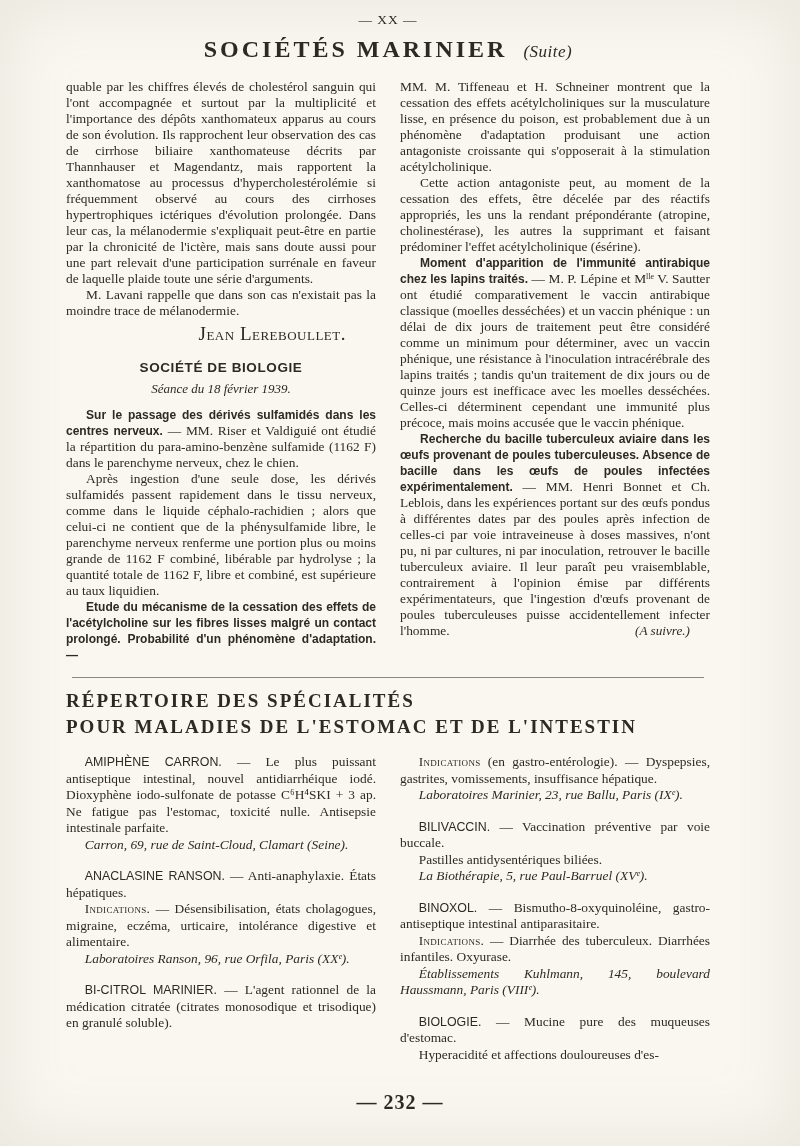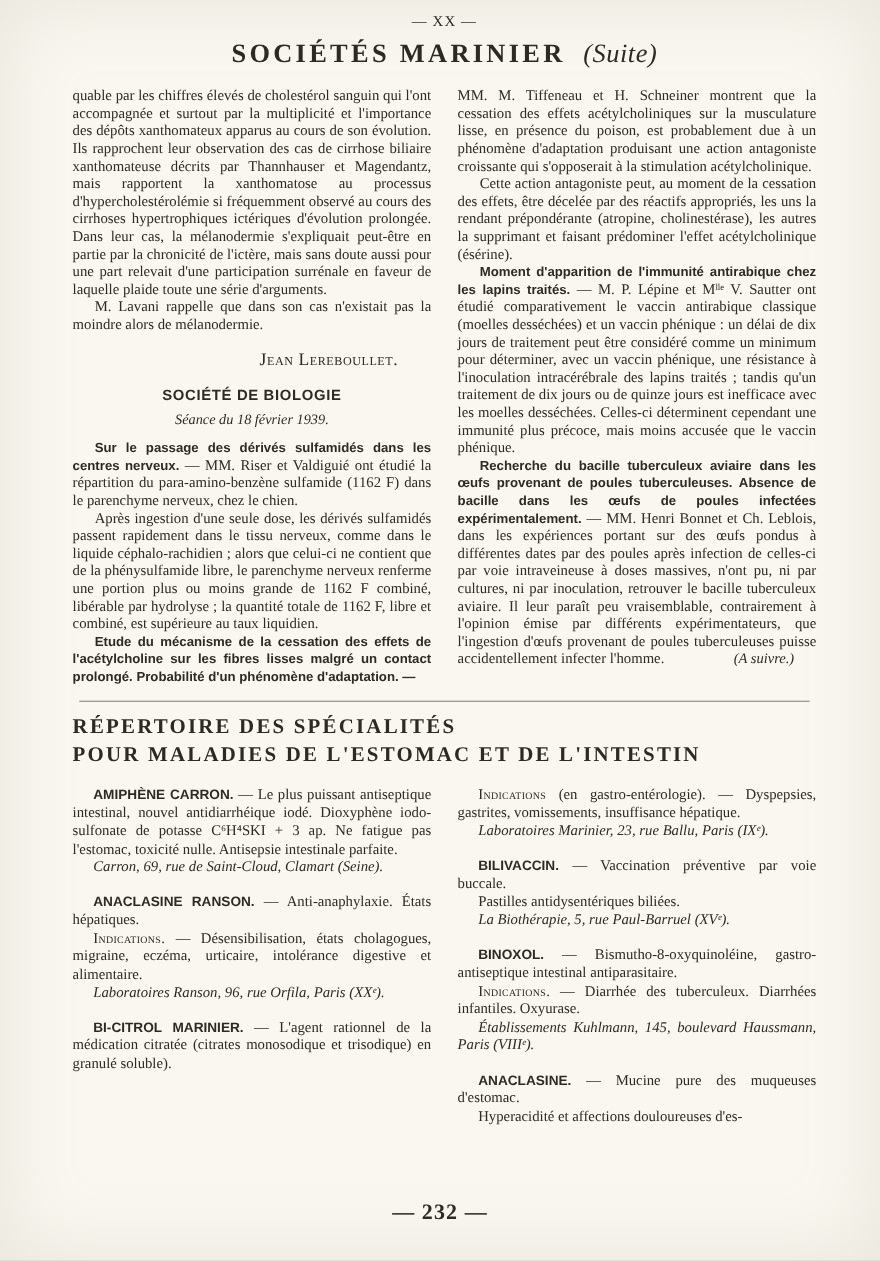--- a/index.html
+++ b/index.html
@@ -1,59 +1,59 @@
 <!DOCTYPE html>
 <html><head>
 <meta charset="utf-8">
 <style>
   * { box-sizing: border-box; }
   html, body { margin: 0; padding: 0; background: #d8d5cc; }
   .page {
     width: 800px; height: 1146px; margin: 0 auto; position: relative;
     background: #f9f7f0; color: #2d2a24;
     font-family: "Liberation Serif", "DejaVu Serif", serif;
-    padding: 12px 58px 0 66px; overflow: hidden;
+    padding: 12px 90px 0 66px; overflow: hidden;
     box-shadow: inset 0 0 70px rgba(175,165,140,0.22);
   }
   .page-num-top { text-align: center; font-size: 13.5px; letter-spacing: 1px; }
   .main-title { margin: 8px 0 16px; text-align: center; font-size: 24px; font-weight: bold; letter-spacing: 3px; }
-  .main-title .title-suite { font-style: italic; font-weight: normal; letter-spacing: 0.5px; font-size: 24px; margin-left: 16px; }
+  .main-title .title-suite { font-style: italic; font-weight: normal; letter-spacing: 0.5px; font-size: 17px; margin-left: 16px; }
   .columns { display: flex; gap: 24px; }
   .col { flex: 1 1 0; min-width: 0; }
   .para { margin: 0; font-size: 13.4px; line-height: 16px; text-align: justify; text-indent: 1.5em; }
   .para.noindent { text-indent: 0; }
   .lead { font-family: "Liberation Sans", "DejaVu Sans", sans-serif; font-weight: 700; font-size: 12px; }
-  .signature { margin: 16px 30px 0 0; text-align: right; font-variant: small-caps; font-size: 16px; letter-spacing: 0.5px; }
+  .signature { margin: 4px 30px 0 0; text-align: right; font-variant: small-caps; font-size: 19px; letter-spacing: 0.5px; }
   .sub-heading { margin: 15px 0 6px; text-align: center; font-family: "Liberation Sans", "DejaVu Sans", sans-serif; font-size: 13.5px; font-weight: 700; letter-spacing: 0.6px; }
   .session { margin: 0 0 10px; text-align: center; font-style: italic; font-size: 13px; }
   .a-suivre-line { margin: -16px 20px 0 0; text-align: right; font-style: italic; font-size: 13.2px; }
   .rule { border: none; border-top: 1px solid #8d8678; margin: 14px 6px 10px; }
   .rep-title { margin: 0 0 14px; text-align: left; font-weight: bold; }
   .rep-title .rep-line { display: block; font-size: 19px; letter-spacing: 2px; line-height: 26px; }
   .rpara { margin: 0; font-size: 13.4px; line-height: 16.5px; text-align: justify; text-indent: 1.4em; }
-  .rlead { font-family: "Liberation Sans", "DejaVu Sans", sans-serif; font-weight: 700; font-size: 12.4px; }
+  .rlead { font-family: "Liberation Sans", "DejaVu Sans", sans-serif; font-weight: 400; font-size: 12.4px; }
   .address { font-style: italic; }
   .sc { font-variant: small-caps; letter-spacing: 0.3px; }
   .entry { margin-top: 15px; }
   .entry.first { margin-top: 0; }
   .page-footer { position: absolute; left: 0; right: 0; bottom: 32px; text-align: center; font-weight: bold; font-size: 20px; letter-spacing: 1px; }
 </style>
 </head>
 <body>
 
 <div class="page">
 
   <div class="page-num-top">— XX —</div>
 
   <h1 class="main-title"><span>SOCIÉTÉS MARINIER</span><span class="title-suite">(Suite)</span></h1>
 
   <section class="columns">
     <div class="col">
       <p class="para noindent">quable par les chiffres élevés de cholestérol sanguin qui l'ont accompagnée et surtout par la multiplicité et l'importance des dépôts xanthomateux apparus au cours de son évolution. Ils rapprochent leur observation des cas de cirrhose biliaire xanthomateuse décrits par Thannhauser et Magendantz, mais rapportent la xanthomatose au processus d'hypercholestérolémie si fréquemment observé au cours des cirrhoses hypertrophiques ictériques d'évolution prolongée. Dans leur cas, la mélanodermie s'expliquait peut-être en partie par la chronicité de l'ictère, mais sans doute aussi pour une part relevait d'une participation surrénale en faveur de laquelle plaide toute une série d'arguments.</p>
-      <p class="para">M. Lavani rappelle que dans son cas n'existait pas la moindre alors de mélanodermie.</p>
+      <p class="para">M. Lavani rappelle que dans son cas n'existait pas la moindre trace de mélanodermie.</p>
       <p class="signature">Jean Lereboullet.</p>
       <h2 class="sub-heading">SOCIÉTÉ DE BIOLOGIE</h2>
       <p class="session">Séance du 18 février 1939.</p>
       <p class="para"><b class="lead">Sur le passage des dérivés sulfamidés dans les centres nerveux.</b><span> — MM. Riser et Valdiguié ont étudié la répartition du para-amino-benzène sulfamide (1162 F) dans le parenchyme nerveux, chez le chien.</span></p>
       <p class="para">Après ingestion d'une seule dose, les dérivés sulfamidés passent rapidement dans le tissu nerveux, comme dans le liquide céphalo-rachidien ; alors que celui-ci ne contient que de la phénysulfamide libre, le parenchyme nerveux renferme une portion plus ou moins grande de 1162 F combiné, libérable par hydrolyse ; la quantité totale de 1162 F, libre et combiné, est supérieure au taux liquidien.</p>
       <p class="para"><b class="lead">Etude du mécanisme de la cessation des effets de l'acétylcholine sur les fibres lisses malgré un contact prolongé. Probabilité d'un phénomène d'adaptation. —</b></p>
     </div>
     <div class="col">
       <p class="para noindent">MM. M. Tiffeneau et H. Schneiner montrent que la cessation des effets acétylcholiniques sur la musculature lisse, en présence du poison, est probablement due à un phénomène d'adaptation produisant une action antagoniste croissante qui s'opposerait à la stimulation acétylcholinique.</p>
       <p class="para">Cette action antagoniste peut, au moment de la cessation des effets, être décelée par des réactifs appropriés, les uns la rendant prépondérante (atropine, cholinestérase), les autres la supprimant et faisant prédominer l'effet acétylcholinique (ésérine).</p>
@@ -102,21 +102,21 @@
         <p class="rpara address">La Biothérapie, 5, rue Paul-Barruel (XVᵉ).</p>
       </div>
 
       <div class="entry">
         <p class="rpara"><b class="rlead">BINOXOL.</b><span> — Bismutho-8-oxyquinoléine, gastro-antiseptique intestinal antiparasitaire.</span></p>
         <p class="rpara"><span class="sc">Indications.</span><span> — Diarrhée des tuberculeux. Diarrhées infantiles. Oxyurase.</span></p>
         <p class="rpara address">Établissements Kuhlmann, 145, boulevard Haussmann, Paris (VIIIᵉ).</p>
       </div>
 
       <div class="entry">
-        <p class="rpara"><b class="rlead">ANACLASINE.</b><span> — Mucine pure des muqueuses d'estomac.</span></p>
+        <p class="rpara"><b class="rlead">BIOLOGIE.</b><span> — Mucine pure des muqueuses d'estomac.</span></p>
         <p class="rpara">Hyperacidité et affections douloureuses d'es-</p>
       </div>
 
     </div>
   </section>
 
   <div class="page-footer">— 232 —</div>
 
 </div>
 

